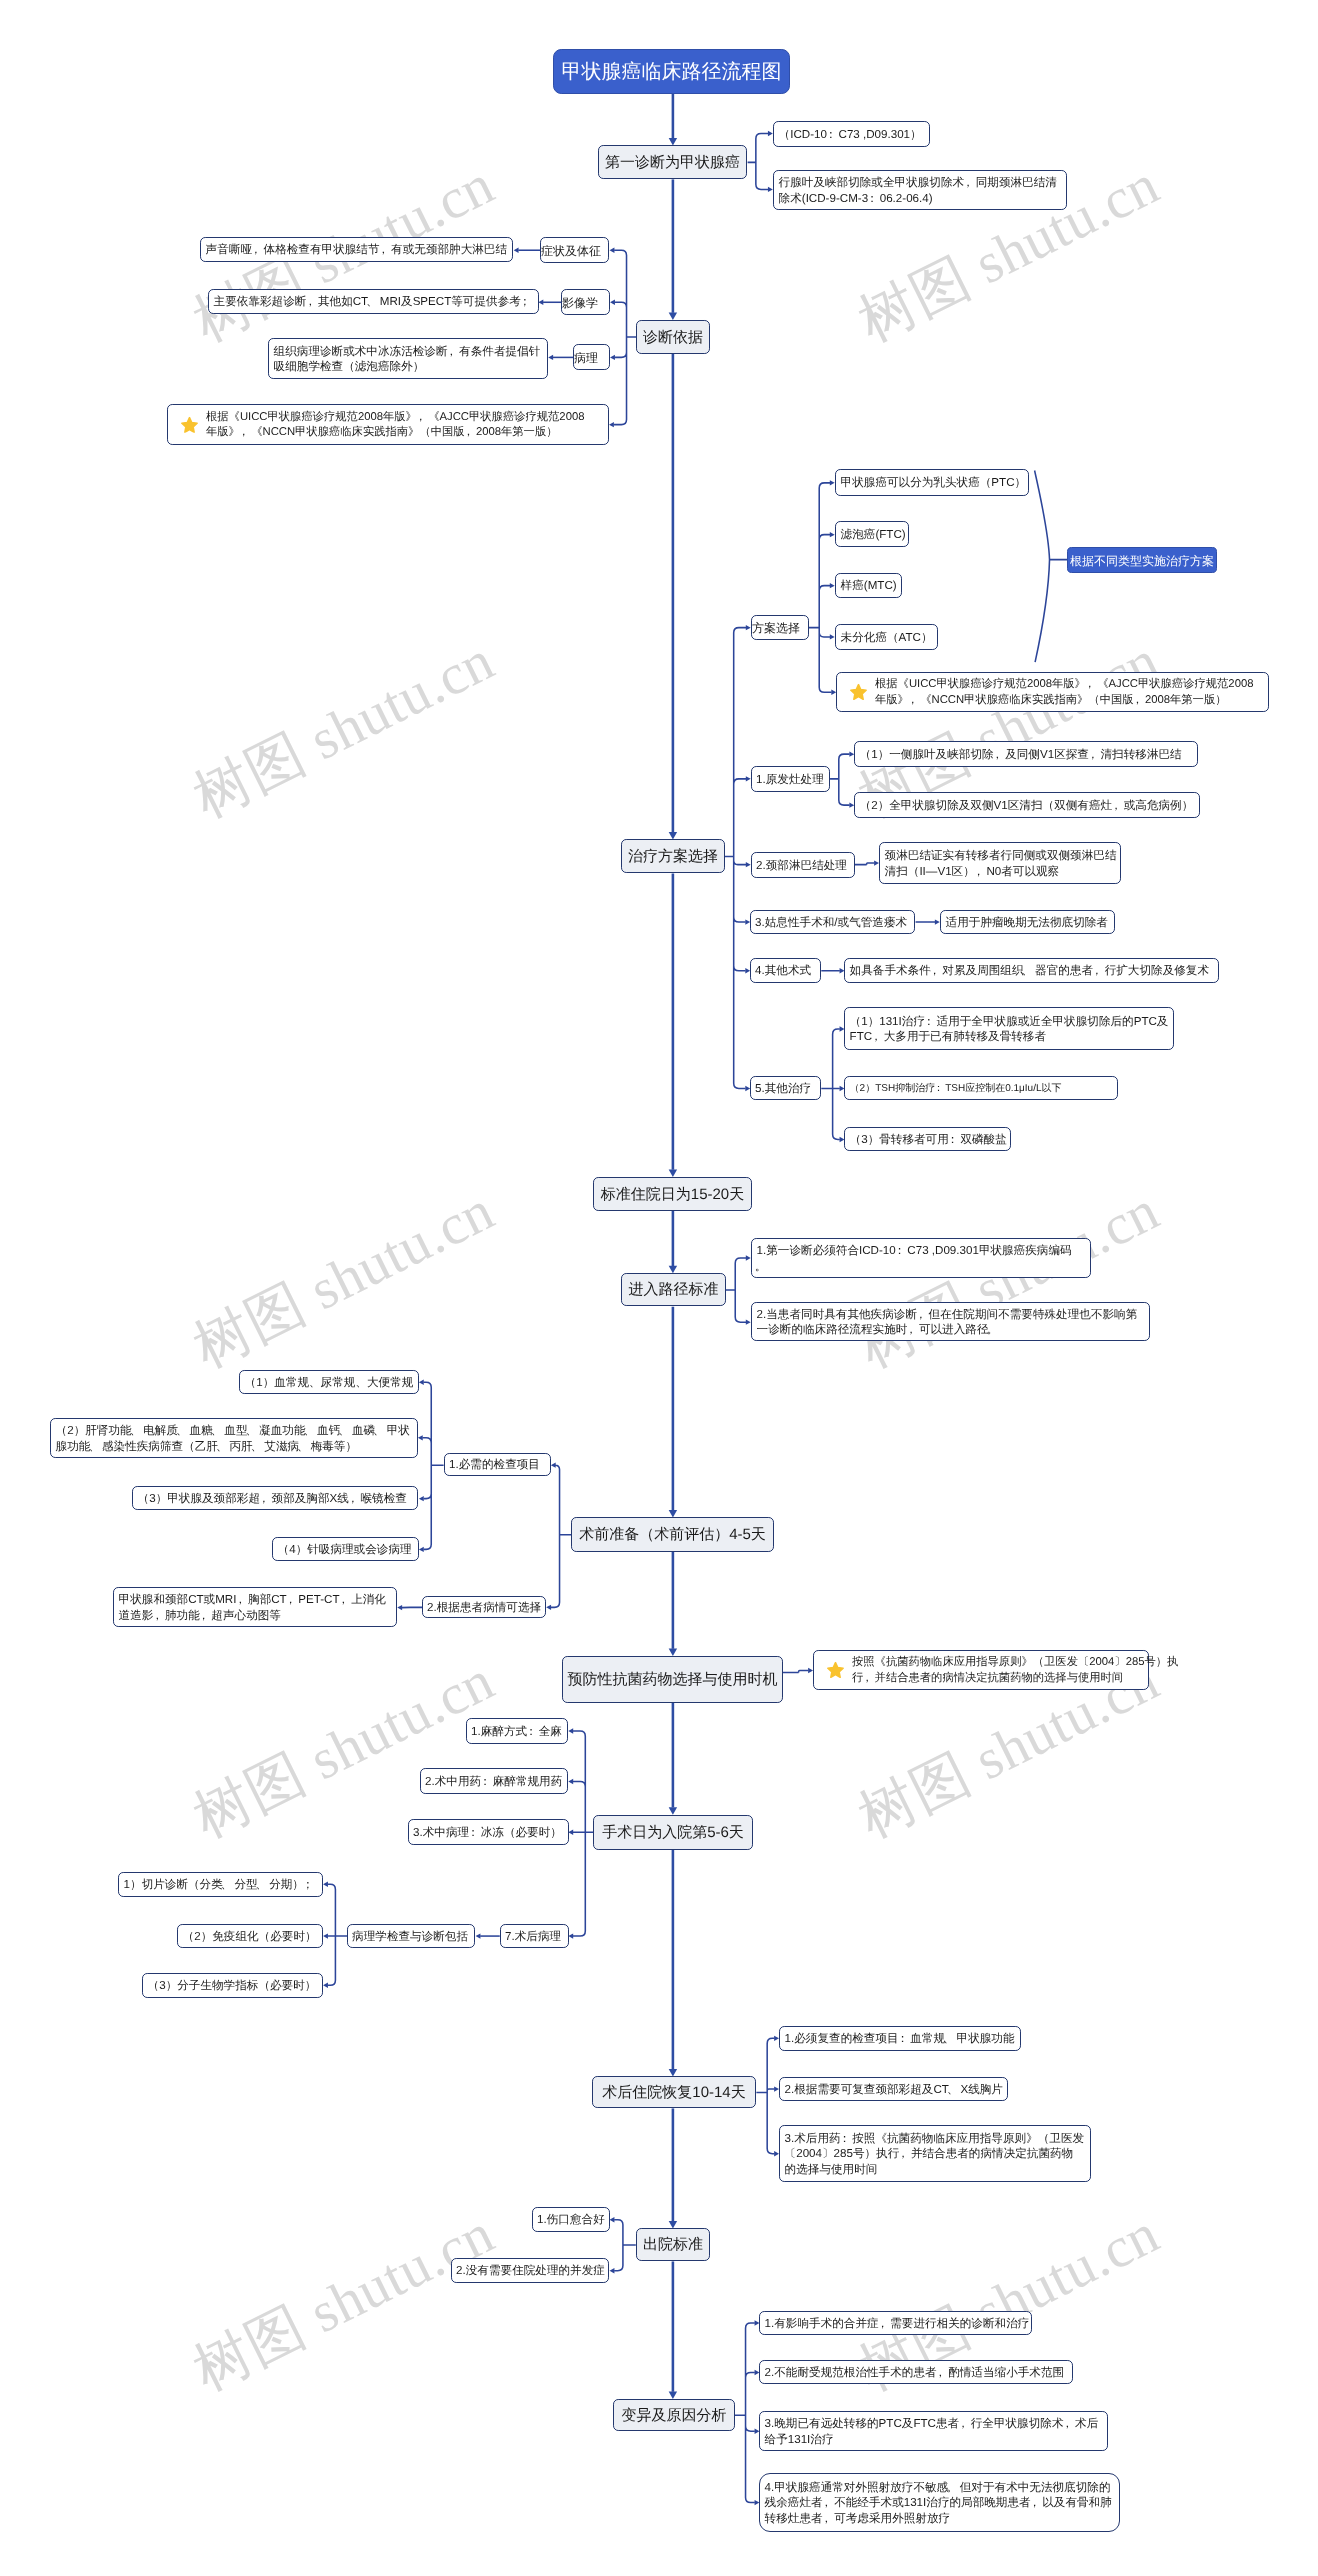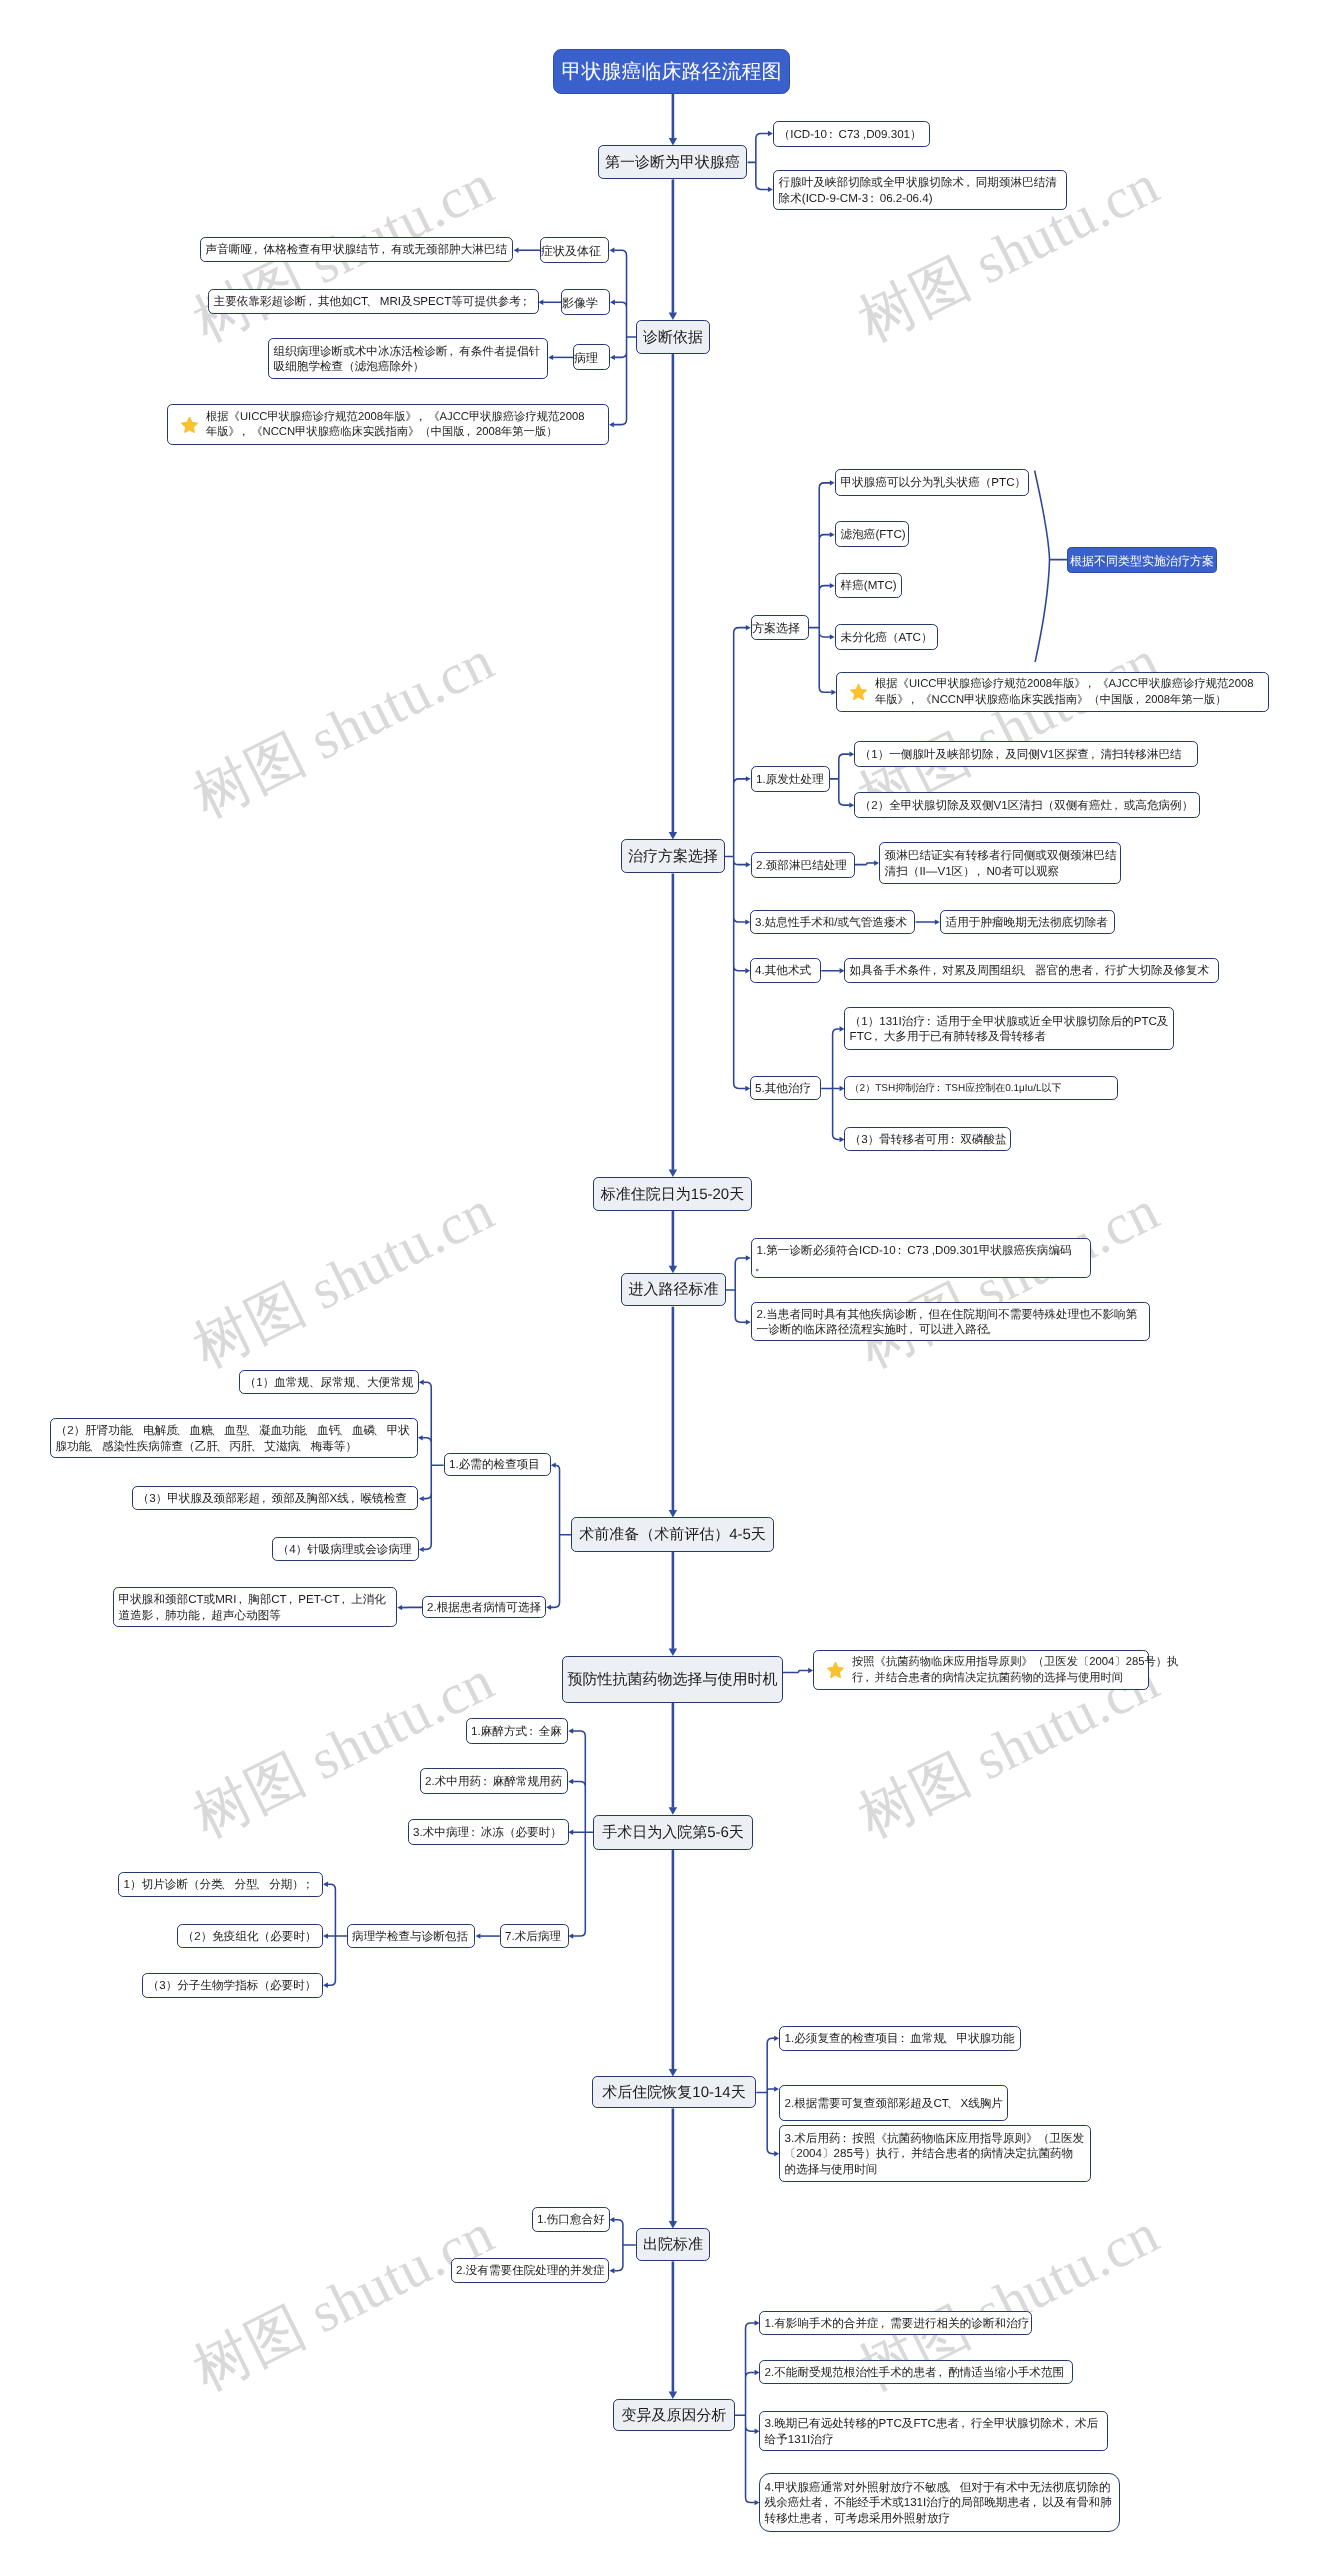--- a/index.html
+++ b/index.html
@@ -416,21 +416,21 @@
       </div>
       <div class="node leaf" style="left: 177px; top: 1924px; width: 146px; height: 24px;">
         <span class="tx" style="font-size: 11.6px; text-align: left; padding-left: 4.6px; padding-right: 4.1px;">（2）免疫组化（必要时）</span>
       </div>
       <div class="node leaf" style="left: 142px; top: 1973px; width: 181px; height: 25px;">
         <span class="tx" style="font-size: 11.6px; text-align: left; padding-left: 4.6px; padding-right: 4.1px;">（3）分子生物学指标（必要时）</span>
       </div>
       <div class="node leaf" style="left: 779px; top: 2026px; width: 242px; height: 25px;">
         <span class="tx" style="font-size: 11.6px; text-align: left; padding-left: 4.6px; padding-right: 4.1px;">1.必须复查的检查项目<span class="pl">：</span>血常规<span class="pl">、</span>甲状腺功能</span>
       </div>
-      <div class="node leaf" style="left: 779px; top: 2077px; width: 229px; height: 36px; margin-top: 8px;">
+      <div class="node leaf" style="left: 779px; top: 2077px; width: 229px; height: 24px;">
         <span class="tx" style="font-size: 11.6px; text-align: left; padding-left: 4.6px; padding-right: 4.1px;">2.根据需要可复查颈部彩超及CT<span class="pl">、</span>X线胸片</span>
       </div>
       <div class="node leaf" style="left: 779px; top: 2125px; width: 312px; height: 57px;">
         <span class="tx" style="font-size: 11.6px; text-align: left; padding-left: 4.6px; padding-right: 4.1px;">3.术后用药<span class="pl">：</span>按照《抗菌药物临床应用指导原则》（卫医发
 〔2004〕285号）执行<span class="pl">，</span>并结合患者的病情决定抗菌药物
 的选择与使用时间</span>
       </div>
       <div class="node leaf" style="left: 532px; top: 2207px; width: 78px; height: 25px;">
         <span class="tx" style="font-size: 11.6px; text-align: left; padding-left: 4.1px; padding-right: 4.1px;">1.伤口愈合好</span>
       </div>

